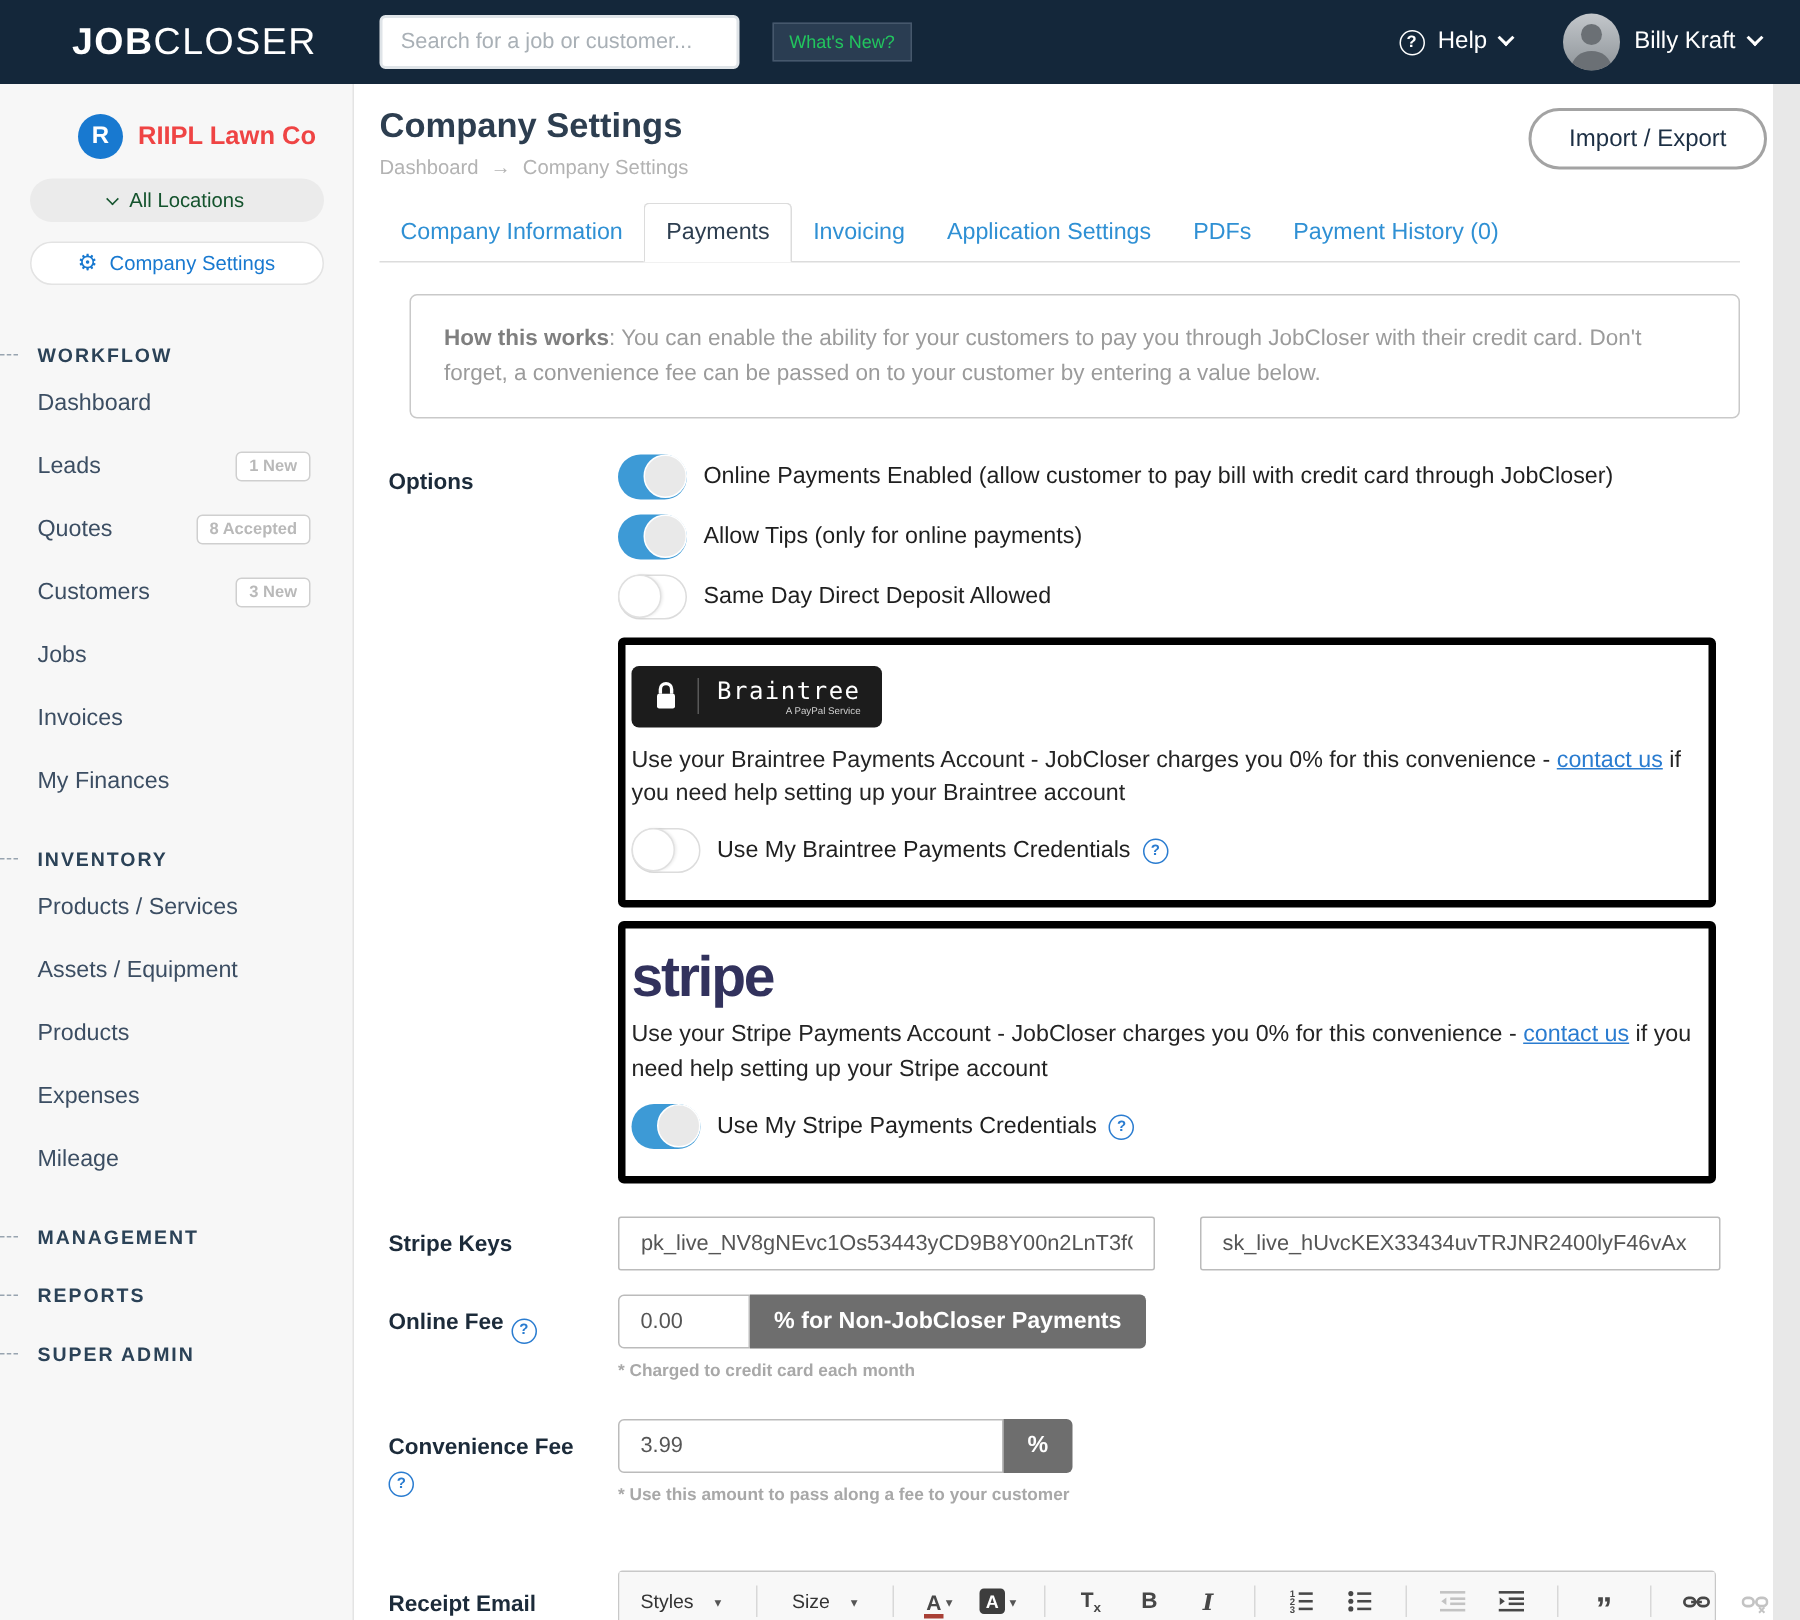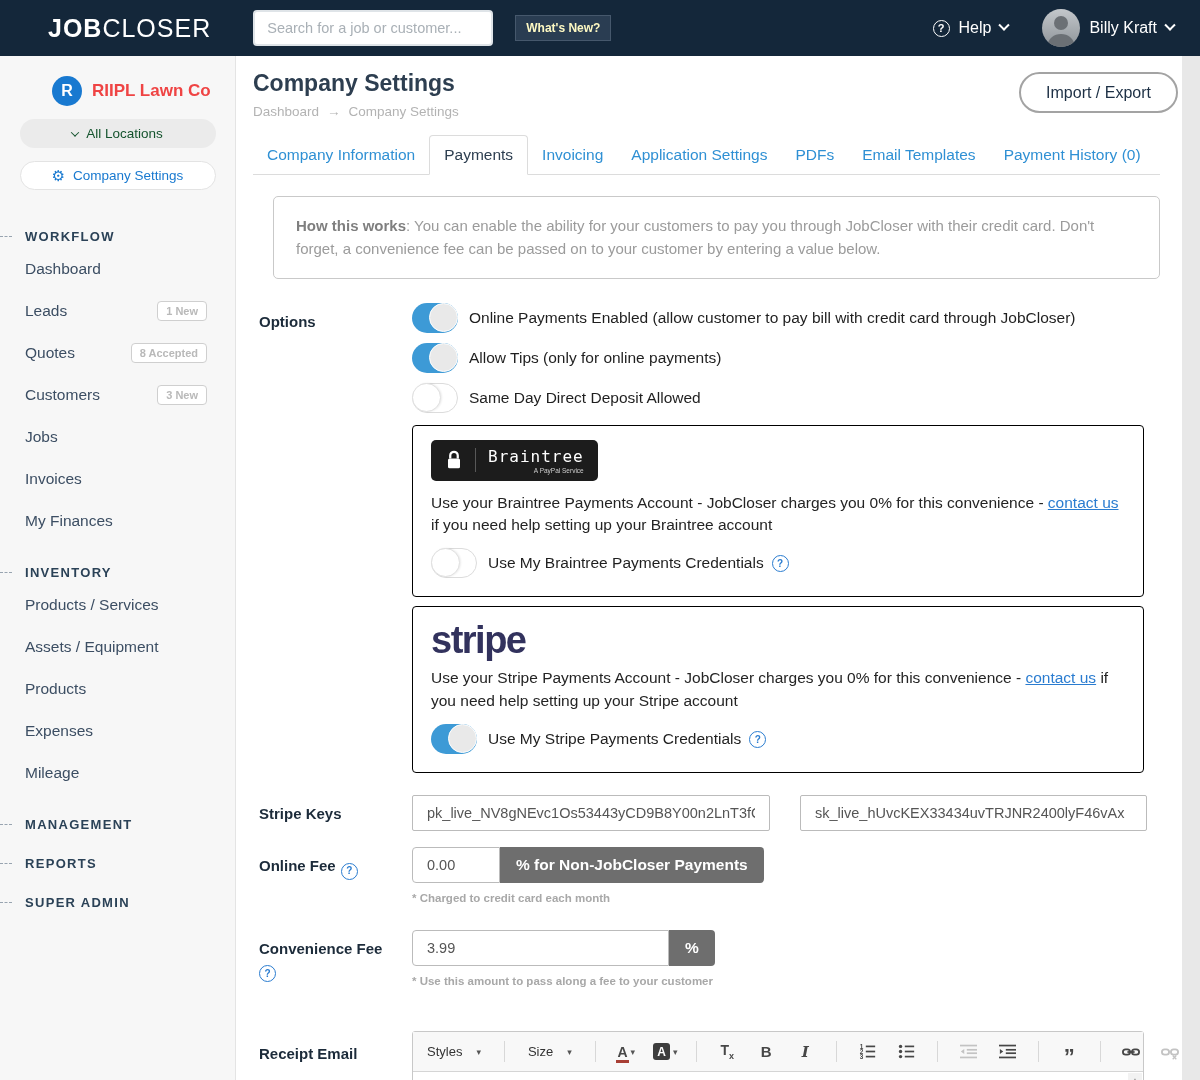--- a/index.html
+++ b/index.html
@@ -6,21 +6,21 @@
   html,body{width:1200px;height:1080px;overflow:hidden}
   body{font-family:"Liberation Sans",sans-serif;background:#fff;color:#2d3e50}
   .app{display:flex;flex-direction:column;width:1200px;height:1080px}
 
   
   .topbar{height:56px;background:#14273a;display:flex;align-items:center;flex:0 0 56px;padding:0 26px 0 48px}
   .logo{color:#fff;font-size:25px;letter-spacing:1px;cursor:pointer;white-space:nowrap}
   .logo .b{font-weight:800}.logo .l{font-weight:300}
   .search{margin-left:42px;width:240px;height:36px;border:2px solid #dfe4e8;border-radius:4px;padding:0 12px;font-size:14.5px;font-family:"Liberation Sans",sans-serif;color:#444;outline:none}
   .search::placeholder{color:#a9b0b6}
-  .whats-new{margin-left:22px;background:#2a3d52;border:1px solid #46586c;border-radius:0;color:#fef9c3;font-weight:bold;font-size:12px;padding:5px 10px;font-family:"Liberation Sans",sans-serif;cursor:pointer}
+  .whats-new{margin-left:22px;background:#2a3d52;border:1px solid #46586c;border-radius:0;color:#22c55e;font-weight:normal;font-size:12px;padding:5px 10px;font-family:"Liberation Sans",sans-serif;cursor:pointer}
   .top-right{margin-left:auto;display:flex;align-items:center;color:#fff;gap:34px}
   .help,.user{display:flex;align-items:center;gap:9px;font-size:16px;cursor:pointer}
   .qcircle{display:inline-flex;align-items:center;justify-content:center;width:17px;height:17px;border-radius:50%;font-size:11px;font-weight:bold}
   .qcircle.light{border:1.5px solid #fff;color:#fff}
   .qcircle.blue{border:1.5px solid #2a7cd0;color:#2a7cd0;font-size:10px;flex:0 0 17px}
   .chev{display:inline-block;width:8px;height:8px;border-right:2px solid currentColor;border-bottom:2px solid currentColor;transform:rotate(45deg) translate(-2px,-2px)}
   .avatar{width:38px;height:38px;border-radius:50%;background:linear-gradient(#c3c7cb,#8e9499);overflow:hidden;display:inline-block}
 
   
   .shell{flex:1;display:flex;min-height:0}
@@ -67,21 +67,21 @@
   .lab-q{display:inline-flex;margin-left:5px;vertical-align:-3px}
   .toggle-row{display:flex;align-items:center;gap:11px;margin-bottom:10px}
   .toggle{width:46px;height:30px;border-radius:15px;position:relative;flex:0 0 46px;cursor:pointer}
   .toggle.on{background:#3d9ad6}
   .toggle.on .knob{position:absolute;right:0;top:0;width:29px;height:29px;border-radius:50%;background:#e9e9e9;border:1px solid #fff}
   .toggle.off{background:#fff;border:1px solid #dcdcdc}
   .toggle.off .knob{position:absolute;left:-1px;top:-1px;width:29px;height:29px;border-radius:50%;background:#fff;border:1px solid #e0e0e0;box-shadow:1px 0 2px rgba(0,0,0,.08)}
   .toggle-label{font-size:15.5px;color:#1f1f1f;display:flex;align-items:center;gap:8px}
 
   
-  .card{width:732px;border:1px solid #000000;border-radius:4px;padding:14px 18px;margin-top:12px}
+  .card{width:732px;border:5px solid #000000;border-radius:4px;padding:14px 4px;margin-top:12px}
   .bt-badge{display:inline-flex;align-items:center;background:#1c1c1c;border-radius:5px;padding:7px 14px;gap:12px}
   .bt-div{width:1px;height:24px;background:#585858}
   .bt-name{color:#fff;font-family:"DejaVu Sans Mono",monospace;font-size:16px;letter-spacing:1px;display:block}
   .bt-sub{display:block;color:#cfcfcf;font-size:6.5px;text-align:right;margin-top:1px}
   .stripe-logo{font-size:38px;font-weight:bold;color:#32325d;letter-spacing:-1.5px;line-height:1}
   .ptext{margin-top:11px;font-size:15.5px;color:#242424;line-height:1.45}
   .link{color:#2a7cd0;text-decoration:underline;cursor:pointer}
   .card .toggle-row{margin:12px 0 4px}
 
   
@@ -237,21 +237,20 @@
           <span>→</span>
           <span class="crumb">Company Settings</span>
         </div>
 
         <div class="tabs">
           <span class="tab">Company Information</span>
           <span class="tab active">Payments</span>
           <span class="tab">Invoicing</span>
           <span class="tab">Application Settings</span>
           <span class="tab">PDFs</span>
-          <span class="tab">Email Templates</span>
           <span class="tab">Payment History (0)</span>
         </div>
 
         <div class="info"><b>How this works</b><span>: You can enable the ability for your customers to pay you through JobCloser with their credit card. Don't forget, a convenience fee can be passed on to your customer by entering a value below.</span></div>
 
         <div class="row mt24">
           <div class="row-label pt8">Options</div>
           <div class="row-body">
             <div class="toggle-row">
               <span class="toggle on">

